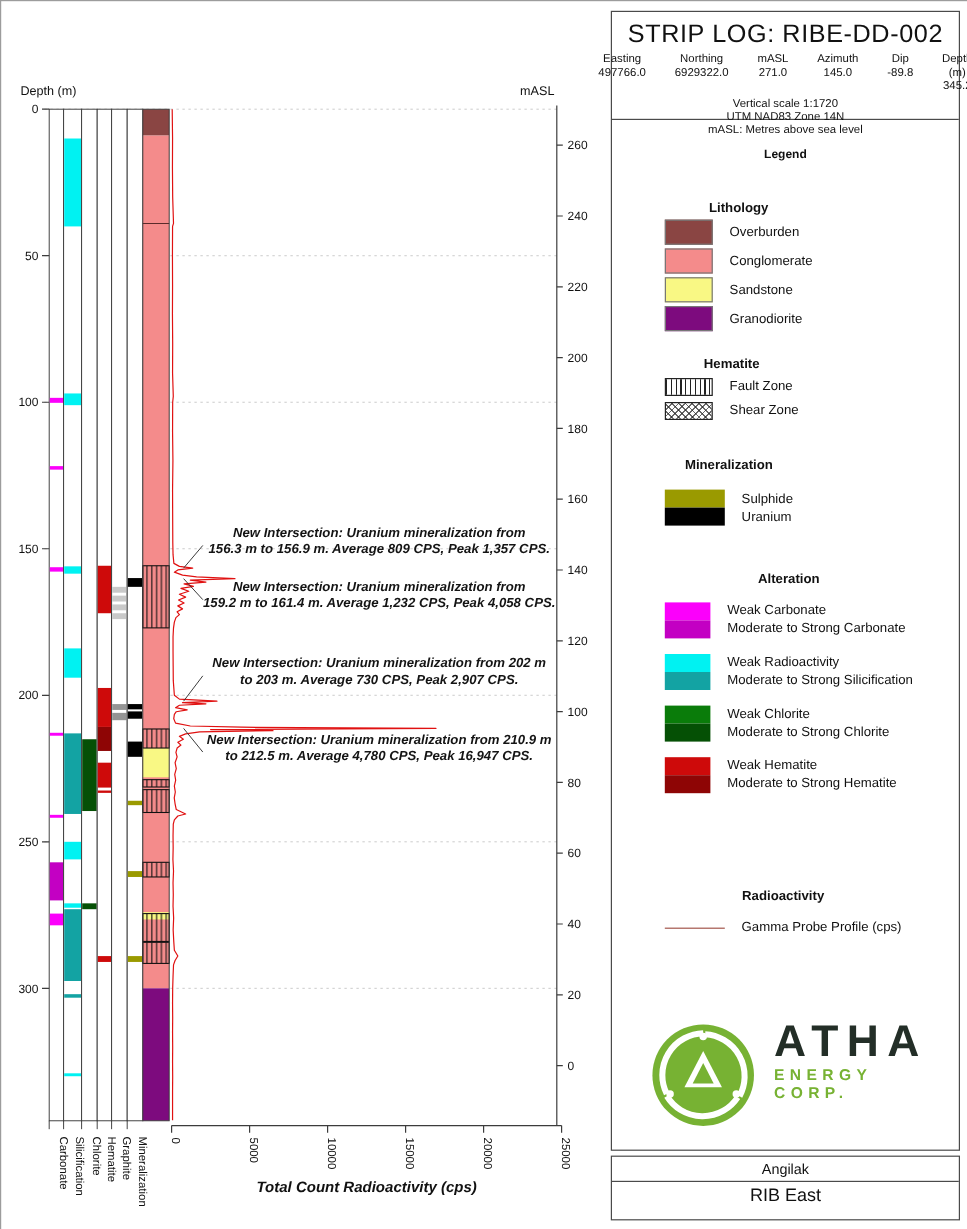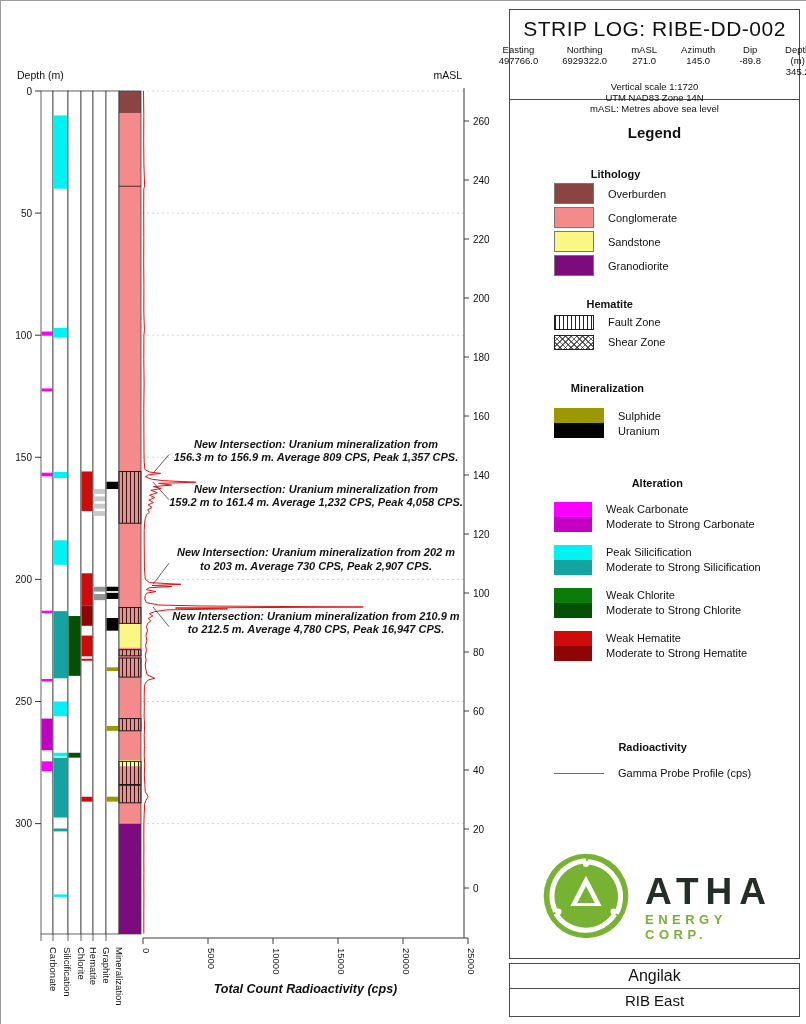--- a/index.html
+++ b/index.html
@@ -11,21 +11,21 @@
   .panel{position:absolute;left:508px;top:8px;width:289px;height:948px;border:1.5px solid #4a4a4a;background:#fff;}
   .panel-header{position:absolute;top:0;left:0;right:0;height:89px;border-bottom:1.5px solid #4a4a4a;text-align:center;}
   .striplog-title{font-size:21px;letter-spacing:.5px;margin-top:7px;}
   .meta-row{display:flex;justify-content:center;gap:24px;margin-top:3px;}
   .meta-col{text-align:center;}
   .meta-label{font-size:9.5px;}
   .meta-value{font-size:9.5px;}
   .notes{margin-top:4px;line-height:11px;}
   .note-line{font-size:9.5px;}
 
-  .legend-title{position:absolute;top:114px;left:0;right:0;text-align:center;font-size:15px;font-weight:bold;}
+  .legend-title{position:absolute;top:114px;left:0;right:0;text-align:center;font-size:10px;font-weight:bold;}
 
   .lg-sec-title{font-size:11px;font-weight:bold;text-align:center;}
   .lg-item{display:flex;align-items:center;margin-top:3px;}
   .swatch{width:38px;height:19px;border:1px solid #777;flex:0 0 auto;}
   .lg-label{font-size:11px;margin-left:14px;}
 
   .sec-lithology{position:absolute;top:158px;left:44px;}
   .sec-structure{position:absolute;top:288px;left:44px;}
   .sec-structure .swatch{height:13px;margin-top:2px;border:1px solid #222;}
   .swatch.fault{background:repeating-linear-gradient(90deg,#222 0 1px,#fff 1px 4px);}
@@ -40,29 +40,29 @@
   .alt-item{display:flex;align-items:center;margin-top:13px;}
   .alt-swatch{width:38px;flex:0 0 auto;}
   .alt-half{width:38px;height:15px;}
   .alt-labels{margin-left:14px;font-size:11px;line-height:15px;}
 
   .sec-radioactivity{position:absolute;top:731px;left:44px;}
   .gamma-line{width:50px;height:0;border-top:1.6px solid #a3564c;flex:0 0 auto;}
   .sec-radioactivity .lg-item{margin-top:14px;}
 
   
-  .logo{position:absolute;top:840px;left:30px;right:12px;display:flex;align-items:flex-end;}
+  .logo{position:absolute;top:840px;left:30px;right:12px;display:flex;align-items:flex-start;}
   .logo-mark{width:92px;height:92px;flex:0 0 auto;}
   .logo-text{margin-left:13px;}
   .logo-name{font-size:37px;font-weight:bold;letter-spacing:7px;color:#232e27;line-height:36px;}
   .logo-sub{font-size:13px;letter-spacing:4.5px;color:#77b233;margin-top:2px;font-weight:bold;}
 
   
   .titleblock{position:absolute;left:508px;top:962px;width:289px;height:52px;border:1.5px solid #4a4a4a;background:#fff;text-align:center;}
-  .tb-project{font-size:16px;padding-top:3px;}
+  .tb-project{font-size:12px;padding-top:3px;}
   .tb-rule{border:none;border-top:1px solid #4a4a4a;margin:3px 0 0 0;}
   .tb-area{font-size:15px;padding-top:3px;}
 
   
   #striplog{position:absolute;left:0;top:0;}
 </style>
 </head>
 <body>
 
 <div class="page">
@@ -333,21 +333,21 @@
           <div>Moderate to Strong Carbonate</div>
         </div>
       </div>
 
       <div class="alt-item">
         <div class="alt-swatch">
           <div class="alt-half" style="background: rgb(0, 242, 242);"></div>
           <div class="alt-half" style="background: rgb(19, 163, 163);"></div>
         </div>
         <div class="alt-labels">
-          <div>Peak Silicification</div>
+          <div>Weak Radioactivity</div>
           <div>Moderate to Strong Silicification</div>
         </div>
       </div>
 
       <div class="alt-item">
         <div class="alt-swatch">
           <div class="alt-half" style="background: rgb(10, 124, 10);"></div>
           <div class="alt-half" style="background: rgb(5, 80, 5);"></div>
         </div>
         <div class="alt-labels">

